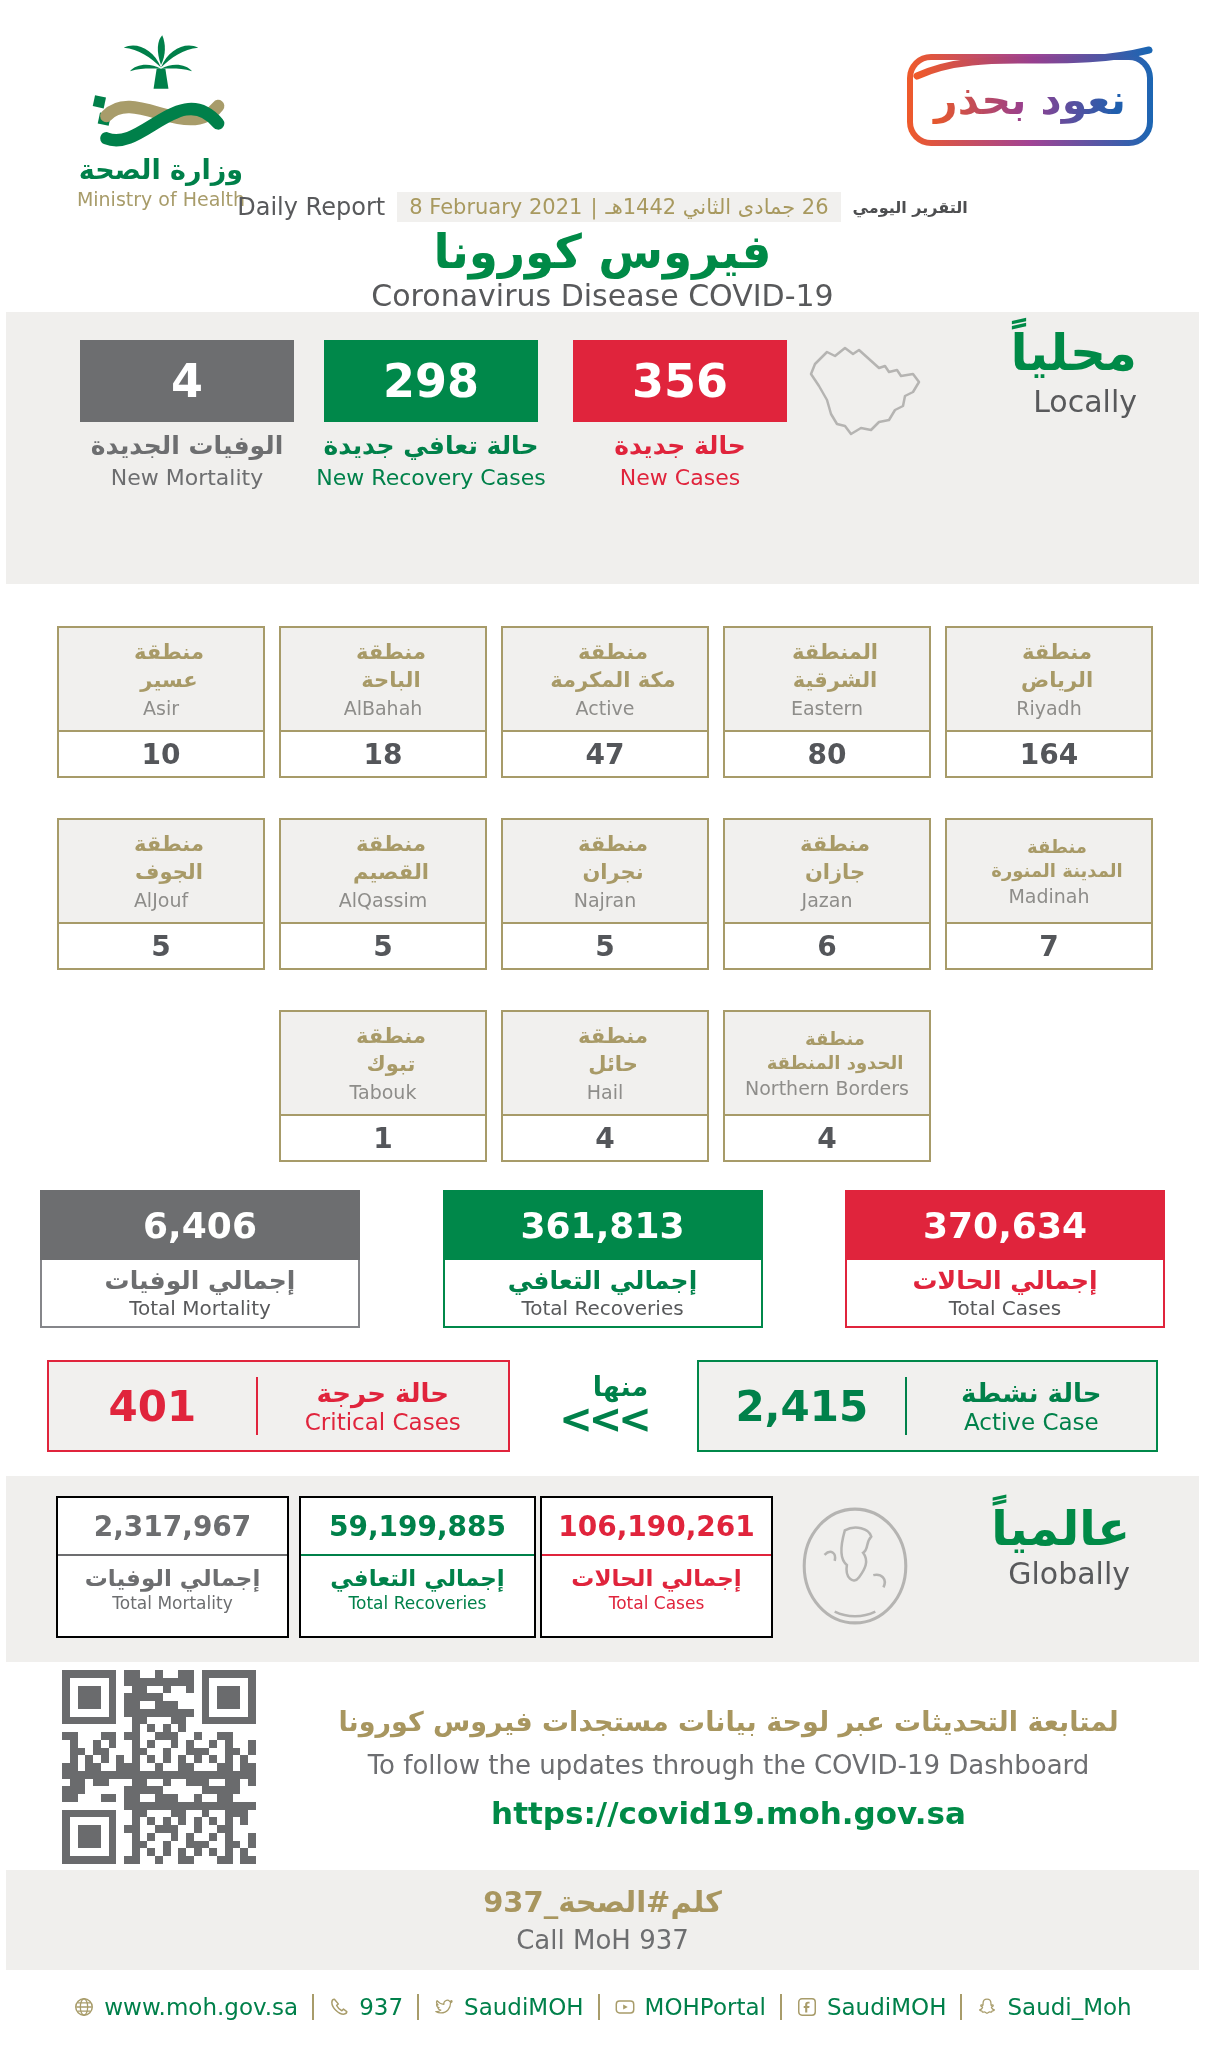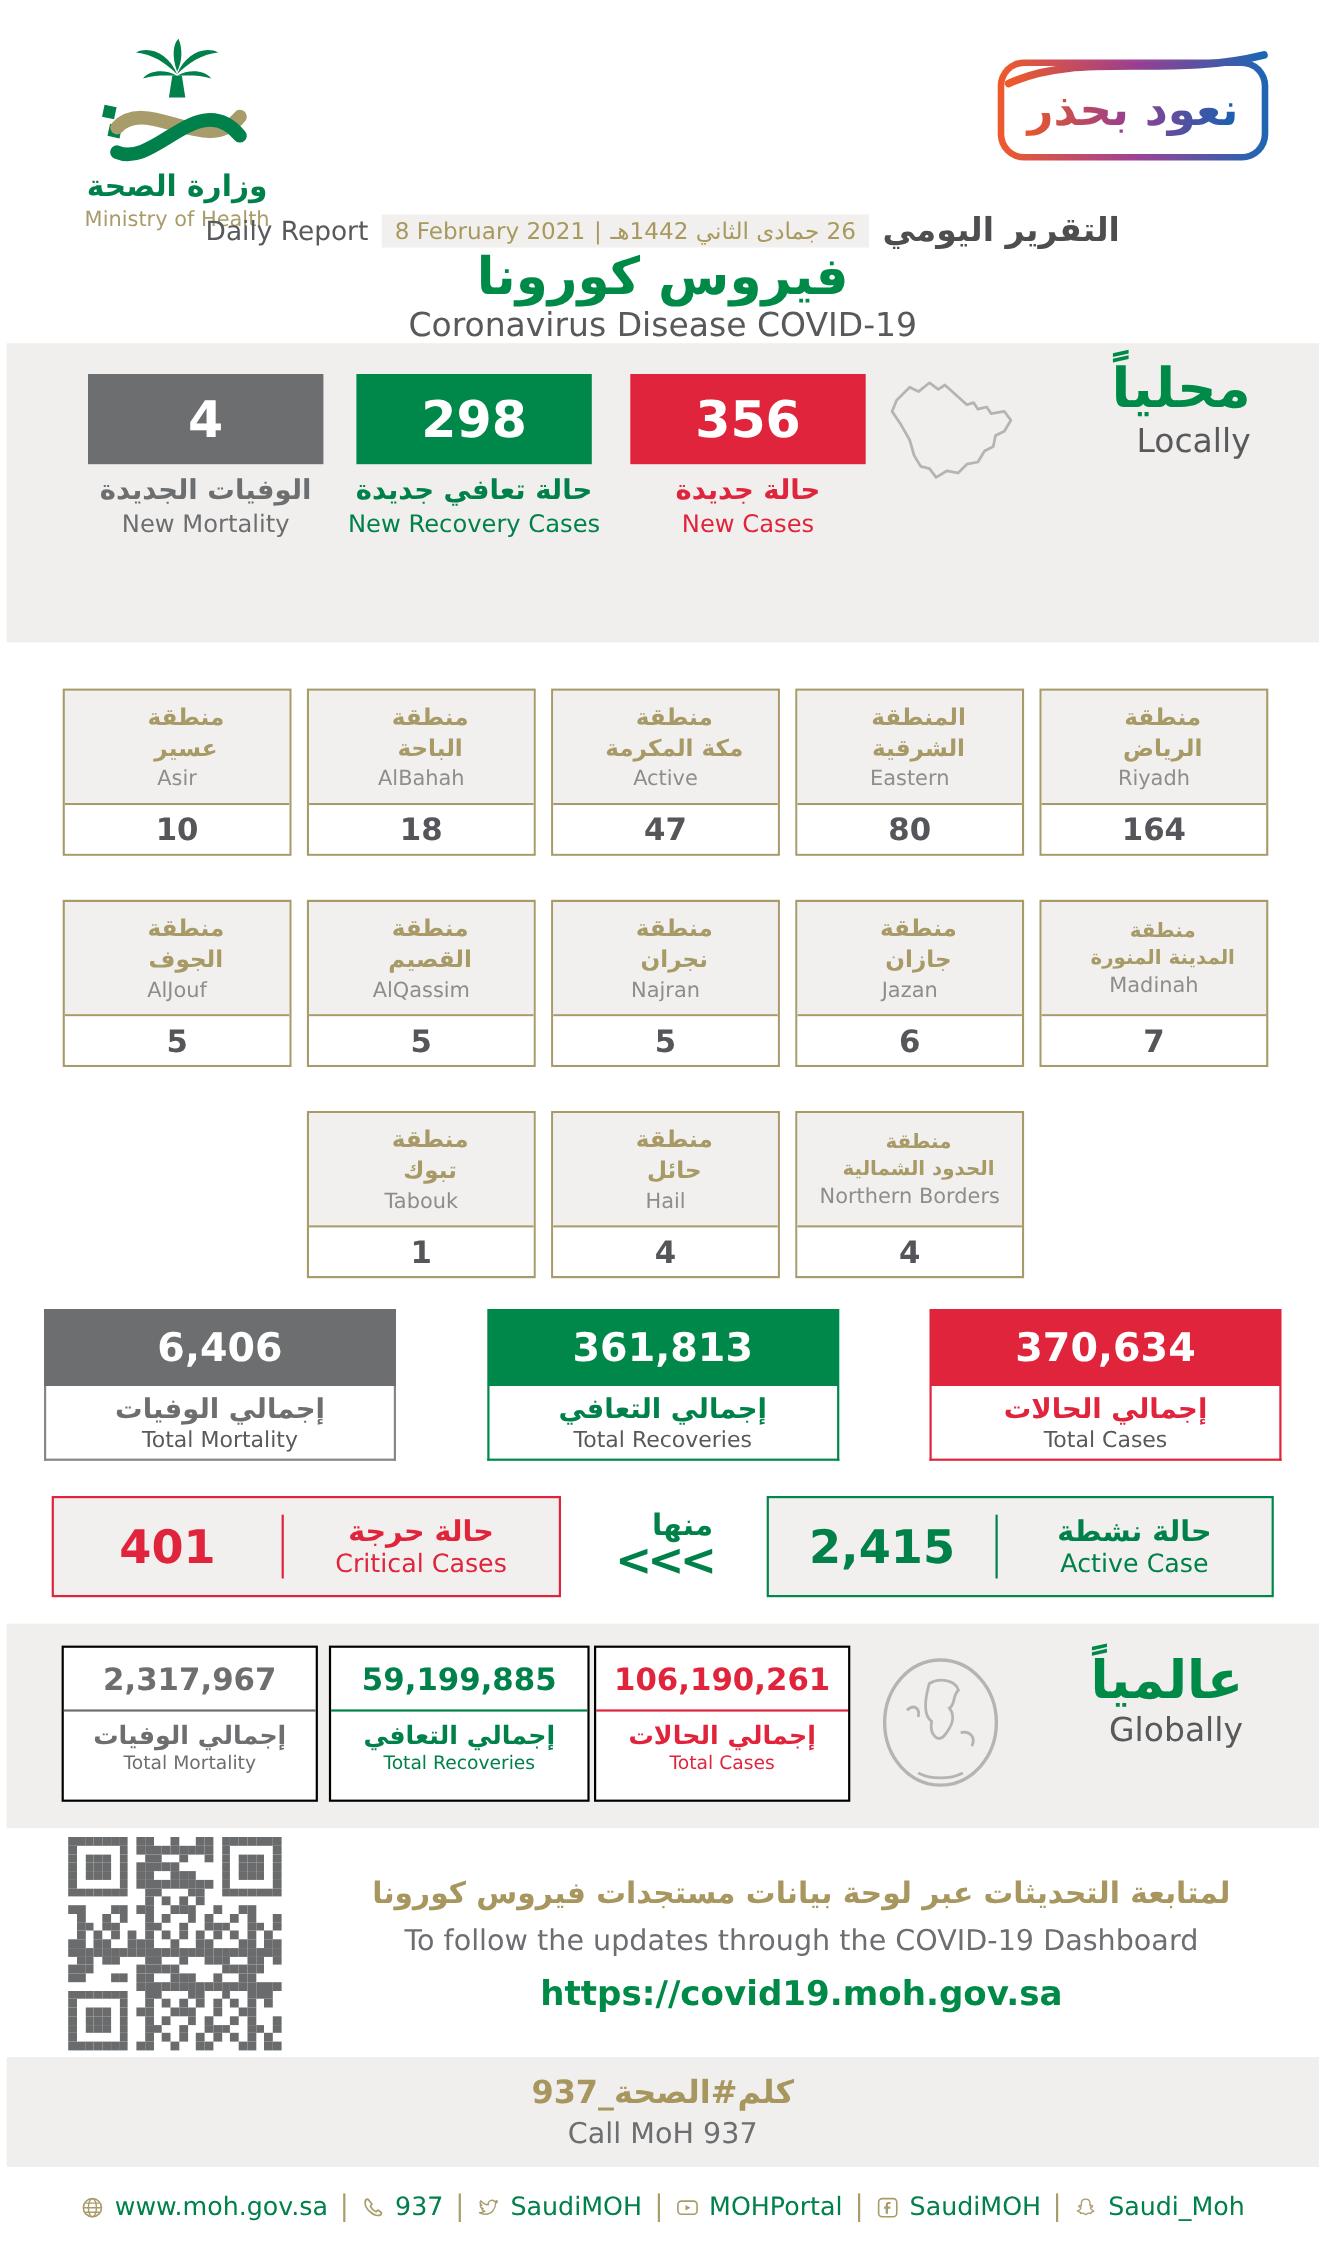--- a/index.html
+++ b/index.html
@@ -20,21 +20,21 @@
                 font-weight:bold; font-size:41px; color:#5b3a8e;
                 background:linear-gradient(90deg,#e4572e 12%,#973f8f 48%,#1f5fae 85%);
                 -webkit-background-clip:text; background-clip:text; -webkit-text-fill-color:transparent; }
   .badge-swoosh { position:absolute; left:-6px; top:-16px; width:258px; height:44px; overflow:visible; }
 
   .date-row { position:absolute; top:192px; left:0; width:100%; display:flex;
               justify-content:center; align-items:center; gap:12px; }
   .daily-report-en { color:#58595b; font-size:24px; }
   .date-box { background:#f1f0ee; padding:3px 12px; display:flex; gap:8px; align-items:flex-end;
               color:#a8995f; font-size:21px; }
-  .daily-report-ar { color:#4d4e50; font-size:30px; font-weight:bold;text-align:center; }
+  .daily-report-ar { color:#4d4e50; font-size:16px; font-weight:bold;text-align:center; }
 
   .title-ar { position:absolute; top:224px; width:100%; text-align:center;
               color:#008a47; font-size:47px; font-weight:bold; }
   .title-en { position:absolute; top:278px; width:100%; text-align:center;
               color:#58595b; font-size:30px; }
 
   
   .band { background:#f0efed; margin:0 6px; }
   .band-locally { position:relative; height:272px; }
   .lheading { position:absolute; right:62px; top:12px; text-align:right; }
@@ -290,21 +290,21 @@
       </div>
       <div class="rcard">
         <div class="rhead">
           <div class="rar"><span>منطقة</span><br><span>حائل</span></div>
           <div class="ren">Hail</div>
         </div>
         <div class="rval">4</div>
       </div>
       <div class="rcard">
         <div class="rhead">
-          <div class="rar small"><span>منطقة</span><br><span>الحدود الشمالية</span></div>
+          <div class="rar small"><span>منطقة</span><br><span>الحدود المنطقة</span></div>
           <div class="ren">Northern Borders</div>
         </div>
         <div class="rval">4</div>
       </div>
     </div>
   </div>
 
   <div class="totals-row">
     <div class="tbox">
       <div class="thead bg-gray">6,406</div>

